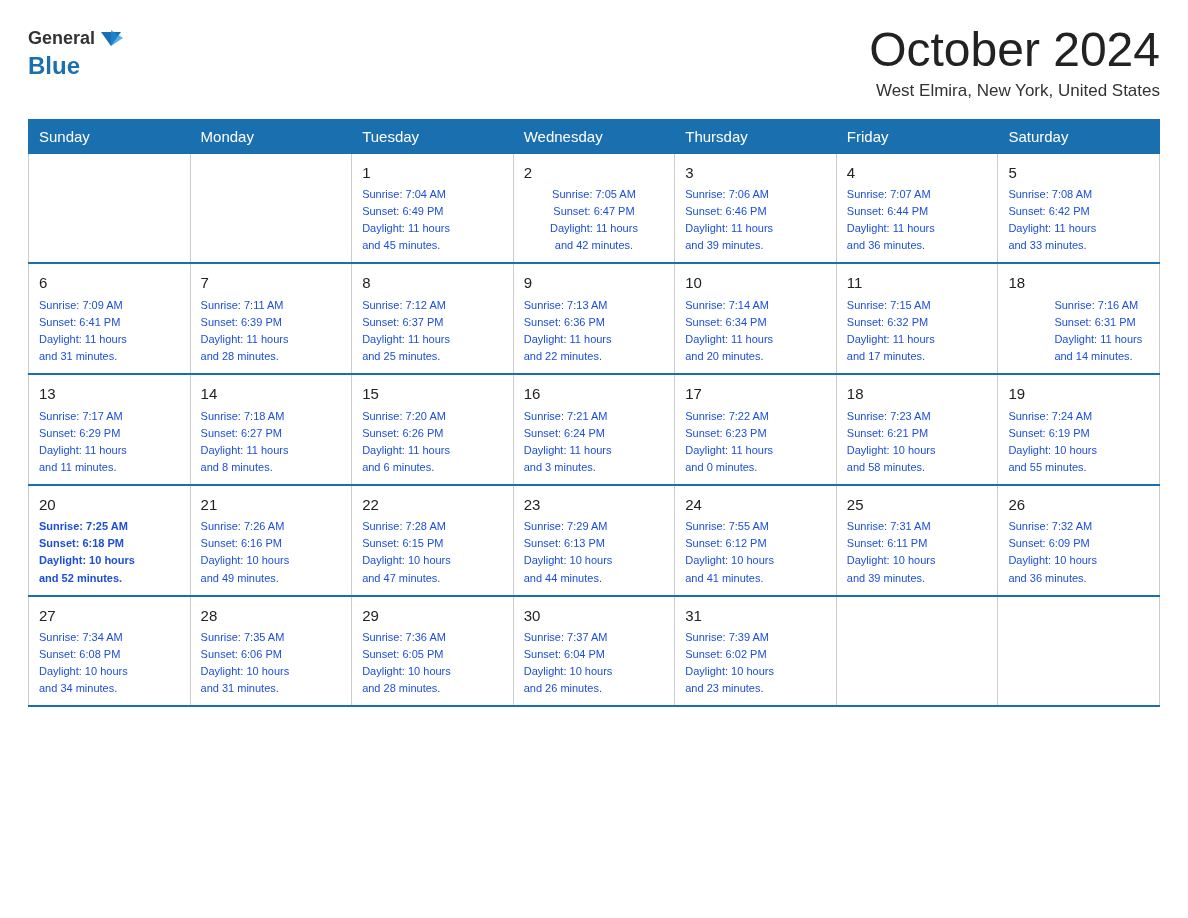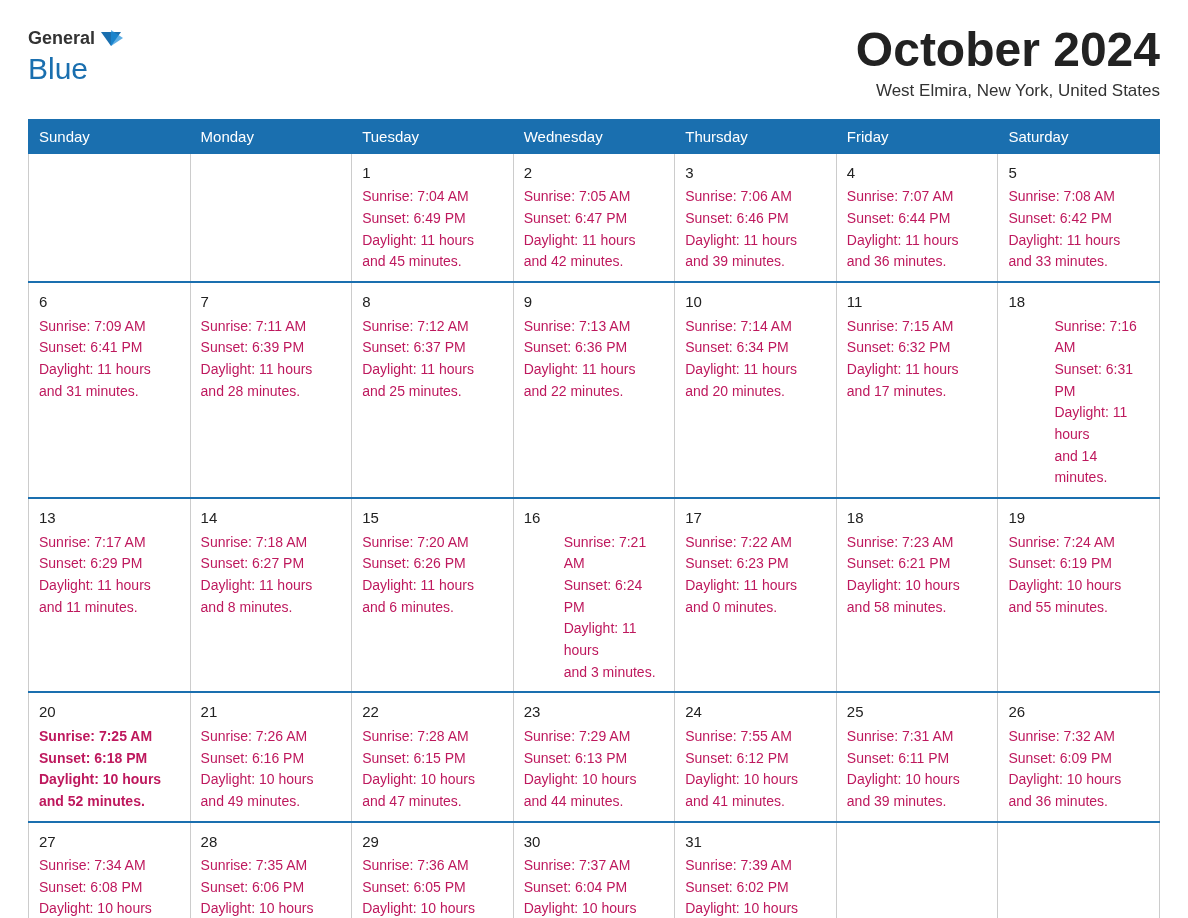--- a/index.html
+++ b/index.html
@@ -15,22 +15,22 @@
       justify-content: space-between;
       align-items: flex-start;
       margin-bottom: 18px;
     }
     .logo-text-general {
       font-size: 18px;
       font-weight: bold;
       color: #333;
     }
     .logo-text-blue {
-      font-size: 30px;
-      font-weight: normal;
+      font-size: 24px;
+      font-weight: bold;
       color: #1a6faf;
     }
     .logo-icon {
       width: 28px;
       height: 28px;
       margin-left: 2px;
     }
     .logo-wrapper {
       display: flex;
       flex-direction: column;
@@ -38,21 +38,21 @@
     }
     .logo-top {
       display: flex;
       align-items: center;
     }
     .title-section {
       text-align: right;
     }
     .month-title {
       font-size: 48px;
-      font-weight: bold;
+      font-weight: normal;
       color: #222;
       line-height: 1.1;
     }
     .location-title {
       font-size: 17px;
       color: #333;
       margin-top: 4px;
     }
     table {
       width: 100%;
@@ -81,22 +81,22 @@
       border-bottom: 2px solid #1a6faf;
     }
     .day-number {
       font-size: 15px;
       font-weight: normal;
       color: #222;
       display: block;
       margin-bottom: 2px;
     }
     .day-info {
-      font-size: 14px;
-      color: #be185d;
+      font-size: 11px;
+      color: #1d4ed8;
       line-height: 1.55;
     }
     .empty-cell {
       background: #fff;
     }
   </style>
 </head>
 <body>
 
 <div class="header">
@@ -134,21 +134,21 @@
         <td class="empty-cell"></td>
         <td>
           <span class="day-number">1</span>
           <div class="day-info" style="white-space: pre-line;">Sunrise: 7:04 AM
 Sunset: 6:49 PM
 Daylight: 11 hours
 and 45 minutes.</div>
         </td>
         <td>
           <span class="day-number">2</span>
-          <div class="day-info" style="white-space: pre-line;">Sunrise: 7:05 AM
+          <div class="day-info" style="white-space: pre-line; text-align: center;">Sunrise: 7:05 AM
 Sunset: 6:47 PM
 Daylight: 11 hours
 and 42 minutes.</div>
         </td>
         <td>
           <span class="day-number">3</span>
           <div class="day-info" style="white-space: pre-line;">Sunrise: 7:06 AM
 Sunset: 6:46 PM
 Daylight: 11 hours
 and 39 minutes.</div>
@@ -236,21 +236,21 @@
         </td>
         <td>
           <span class="day-number">15</span>
           <div class="day-info" style="white-space: pre-line;">Sunrise: 7:20 AM
 Sunset: 6:26 PM
 Daylight: 11 hours
 and 6 minutes.</div>
         </td>
         <td>
           <span class="day-number">16</span>
-          <div class="day-info" style="white-space: pre-line; margin-left: 40px;">Sunrise: 7:21 AM
+          <div class="day-info" style="white-space: pre-line;">Sunrise: 7:21 AM
 Sunset: 6:24 PM
 Daylight: 11 hours
 and 3 minutes.</div>
         </td>
         <td>
           <span class="day-number">17</span>
           <div class="day-info" style="white-space: pre-line;">Sunrise: 7:22 AM
 Sunset: 6:23 PM
 Daylight: 11 hours
 and 0 minutes.</div>

